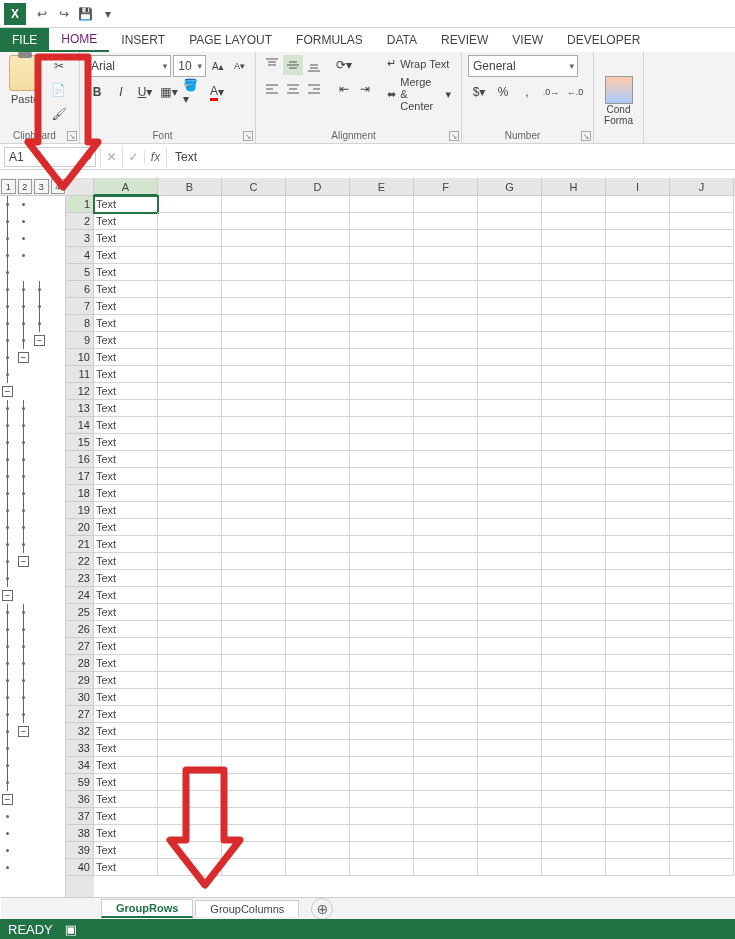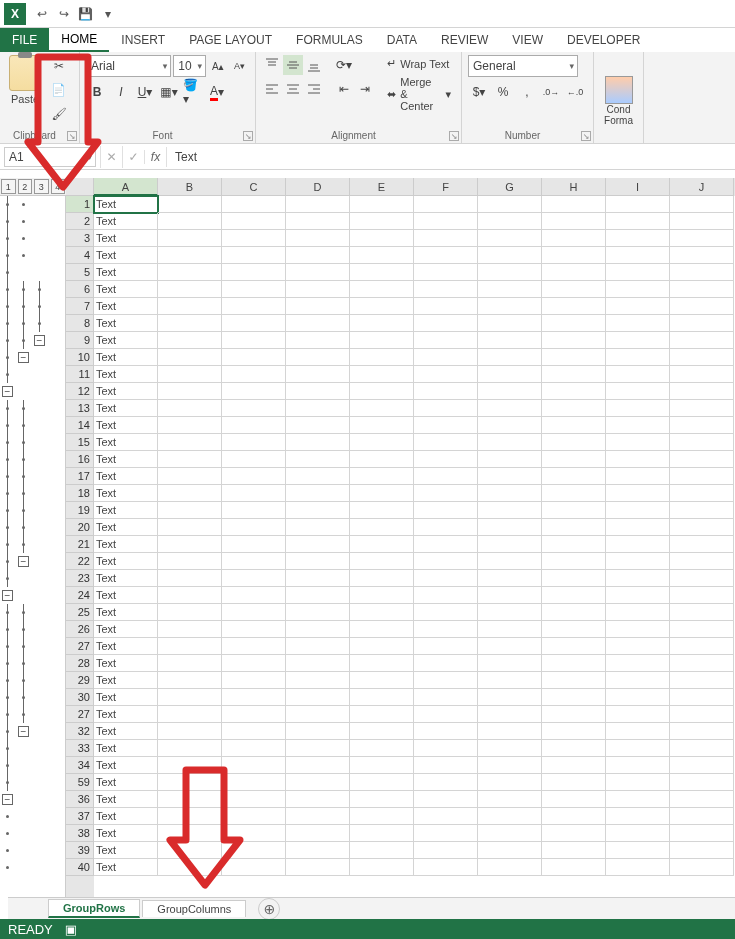--- a/index.html
+++ b/index.html
@@ -5,21 +5,21 @@
 * { margin: 0; padding: 0; box-sizing: border-box; font-family: "Segoe UI", Arial, sans-serif; }
 body { width: 735px; height: 939px; overflow: hidden; background: #fff; position: relative; font-size: 12px; color: #444; }
 .titlebar { height: 28px; background: #fff; display: flex; align-items: center; border-bottom: 1px solid #d4d4d4; }
 .qat { display: flex; align-items: center; gap: 2px; padding: 0 4px; }
 .qat-icon { width: 20px; height: 20px; display: flex; align-items: center; justify-content: center; color: #555; }
 .excel-logo { width: 22px; height: 22px; background: #217346; color: #fff; font-weight: bold; font-size: 12px; display: flex; align-items: center; justify-content: center; margin-right: 4px; }
 .title-text { flex: 1; text-align: center; font-size: 12px; color: #444; }
 .ribbon-tabs { height: 24px; display: flex; align-items: stretch; background: #fff; }
 .ribbon-tab { padding: 0 12px; display: flex; align-items: center; font-size: 12px; color: #444; text-transform: uppercase; cursor: pointer; }
 .ribbon-tab.file { background: #217346; color: #fff; }
-.ribbon-tab.active { color: #000000; border-bottom: 2px solid #217346; }
+.ribbon-tab.active { color: #701a75; border-bottom: 2px solid #217346; }
 .ribbon { height: 92px; background: #f3f3f3; border-bottom: 1px solid #d4d4d4; display: flex; }
 .ribbon-group { border-right: 1px solid #d4d4d4; padding: 3px 6px; display: flex; flex-direction: column; position: relative; }
 .ribbon-group-label { position: absolute; bottom: 2px; left: 0; right: 10px; text-align: center; font-size: 10px; color: #666; }
 .ribbon-group-dialog { position: absolute; bottom: 2px; right: 2px; font-size: 8px; color: #888; width: 10px; height: 10px; border: 1px solid #aaa; display: flex; align-items: center; justify-content: center; }
 .clipboard-group { width: 80px; }
 .paste-btn { display: flex; flex-direction: column; align-items: center; width: 38px; }
 .paste-icon { width: 32px; height: 36px; background: linear-gradient(#f9e7b9,#f5dda0); border: 1px solid #c9b074; border-radius: 3px; position: relative; margin-bottom: 2px; }
 .paste-icon::before { content: ""; position: absolute; top: -4px; left: 8px; width: 14px; height: 6px; background: #888; border-radius: 2px; }
 .font-group { width: 176px; }
 .font-row { display: flex; gap: 2px; margin-bottom: 4px; align-items: center; }
@@ -56,21 +56,21 @@
 .row-headers { position: absolute; top: 18px; left: 66px; width: 28px; bottom: 0; background: #e6e6e6; }
 .row-header { height: 17px; border-bottom: 1px solid #ccc; border-right: 1px solid #ccc; text-align: right; padding-right: 3px; font-size: 11px; color: #333; line-height: 17px; }
 .col-headers { position: absolute; top: 0; left: 94px; right: 0; height: 18px; background: #e6e6e6; display: flex; }
 .select-all { position: absolute; top: 0; left: 66px; width: 28px; height: 18px; background: #e6e6e6; border-right: 1px solid #ccc; border-bottom: 1px solid #ccc; }
 .col-header { width: 64px; border-right: 1px solid #ccc; border-bottom: 1px solid #ccc; text-align: center; font-size: 11px; line-height: 18px; }
 .col-header.active { background: #d3e5cf; border-bottom: 2px solid #217346; }
 .cells { position: absolute; top: 18px; left: 94px; right: 0; bottom: 0; }
 .cell-row { height: 17px; display: flex; }
 .cell { width: 64px; border-right: 1px solid #d4d4d4; border-bottom: 1px solid #d4d4d4; padding: 0 2px; font-size: 11px; line-height: 17px; overflow: hidden; font-family: Arial; }
 .cell.selected { outline: 2px solid #217346; outline-offset: -1px; }
-.sheet-tabs { position: absolute; bottom: 20px; left: 8px; right: 0; height: 22px; background: #f3f3f3; border-top: 1px solid #ccc; display: flex; align-items: center; padding-left: 40px; }
+.sheet-tabs { position: absolute; bottom: 20px; left: 1px; right: 0; height: 22px; background: #f3f3f3; border-top: 1px solid #ccc; display: flex; align-items: center; padding-left: 100px; }
 .sheet-tab { padding: 2px 14px; background: #fff; border: 1px solid #ccc; border-bottom: none; font-size: 11px; margin-right: 2px; }
 .sheet-tab.active { border-bottom: 2px solid #217346; color: #217346; font-weight: bold; }
 .new-sheet { width: 22px; height: 22px; display: flex; align-items: center; justify-content: center; border: 1px solid #ccc; border-radius: 50%; margin-left: 10px; font-size: 14px; color: #666; }
 .statusbar { position: absolute; bottom: 0; left: 0; right: 0; height: 20px; background: #217346; color: #fff; display: flex; align-items: center; padding: 0 8px; font-size: 13px; }
 .statusbar .macro-icon { margin-left: 12px; }
 .row-header.active { background: #d3e5cf; }
 .red-arrow { position: absolute; pointer-events: none; }
 .red-arrow svg { overflow: visible; }
 </style>
 </head>

